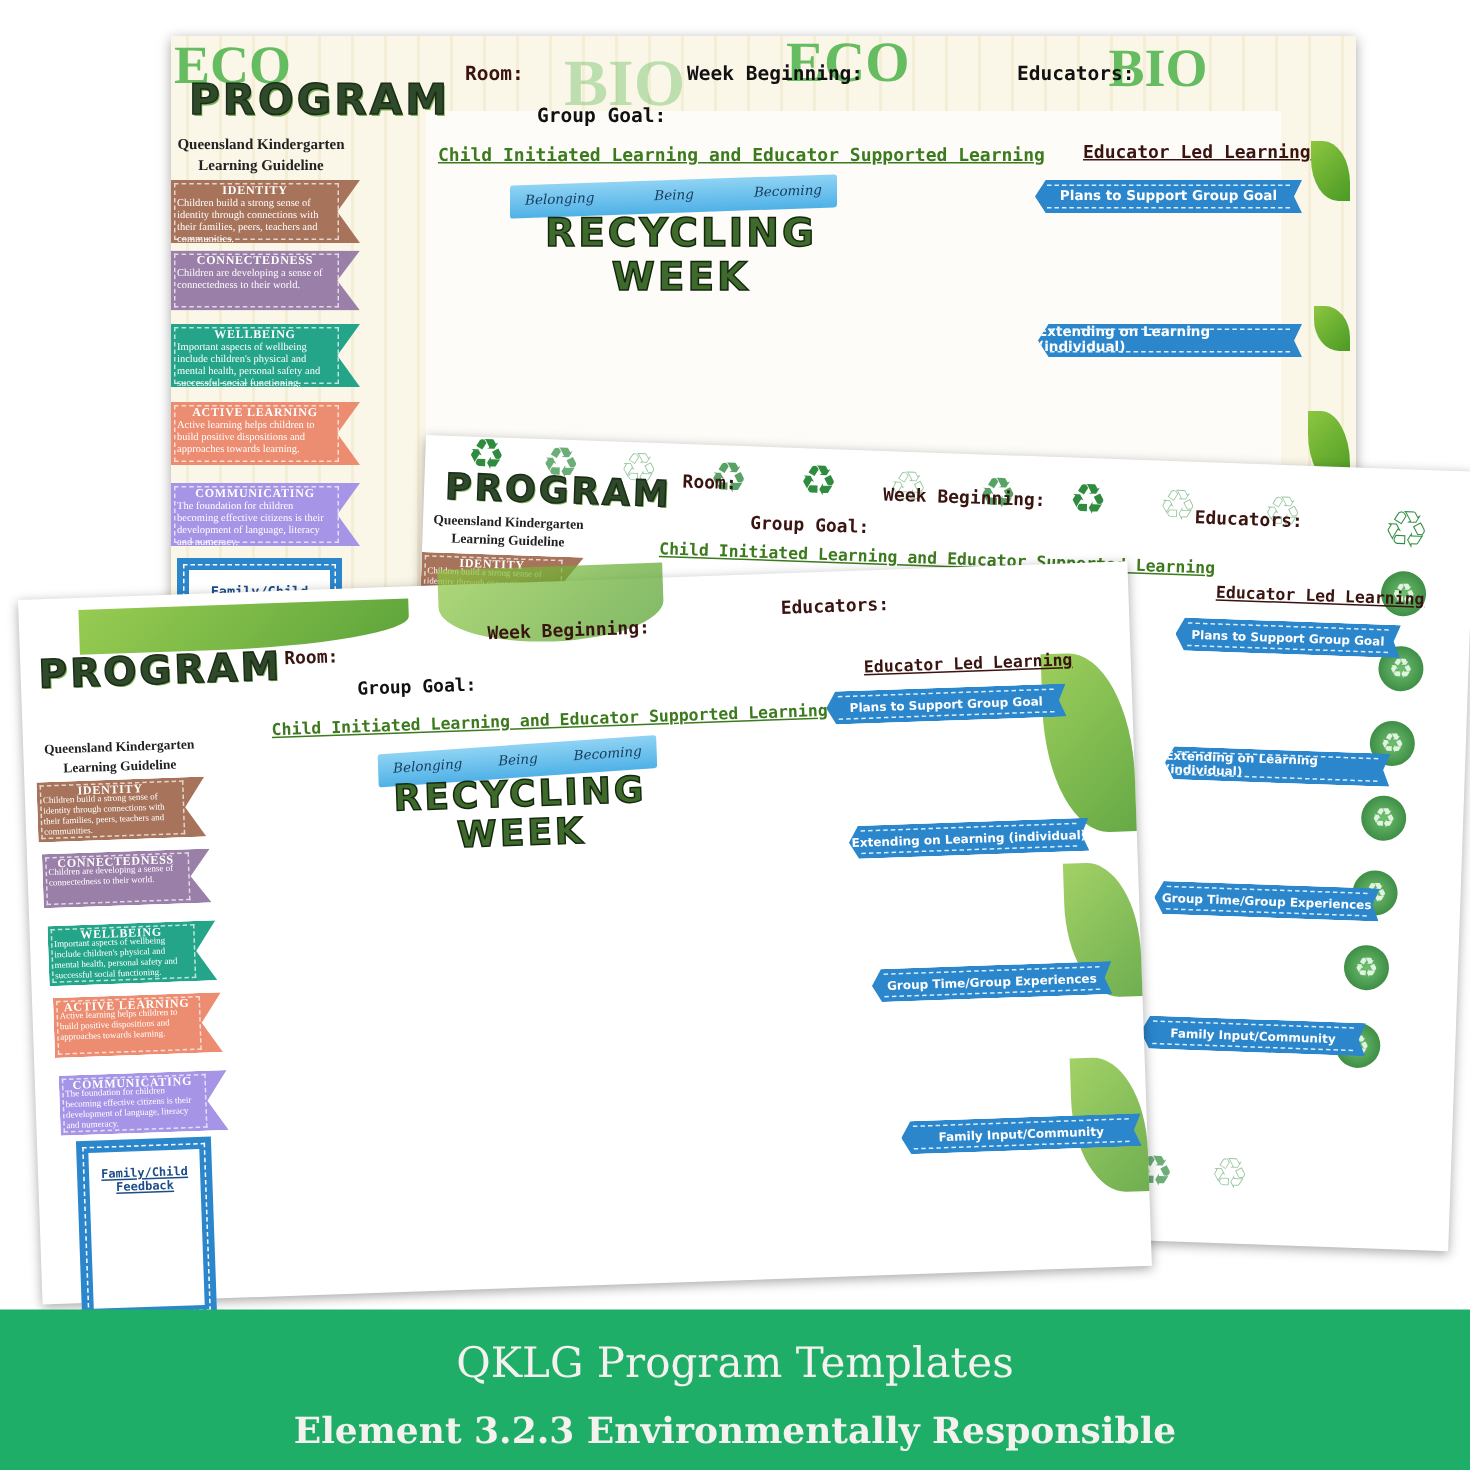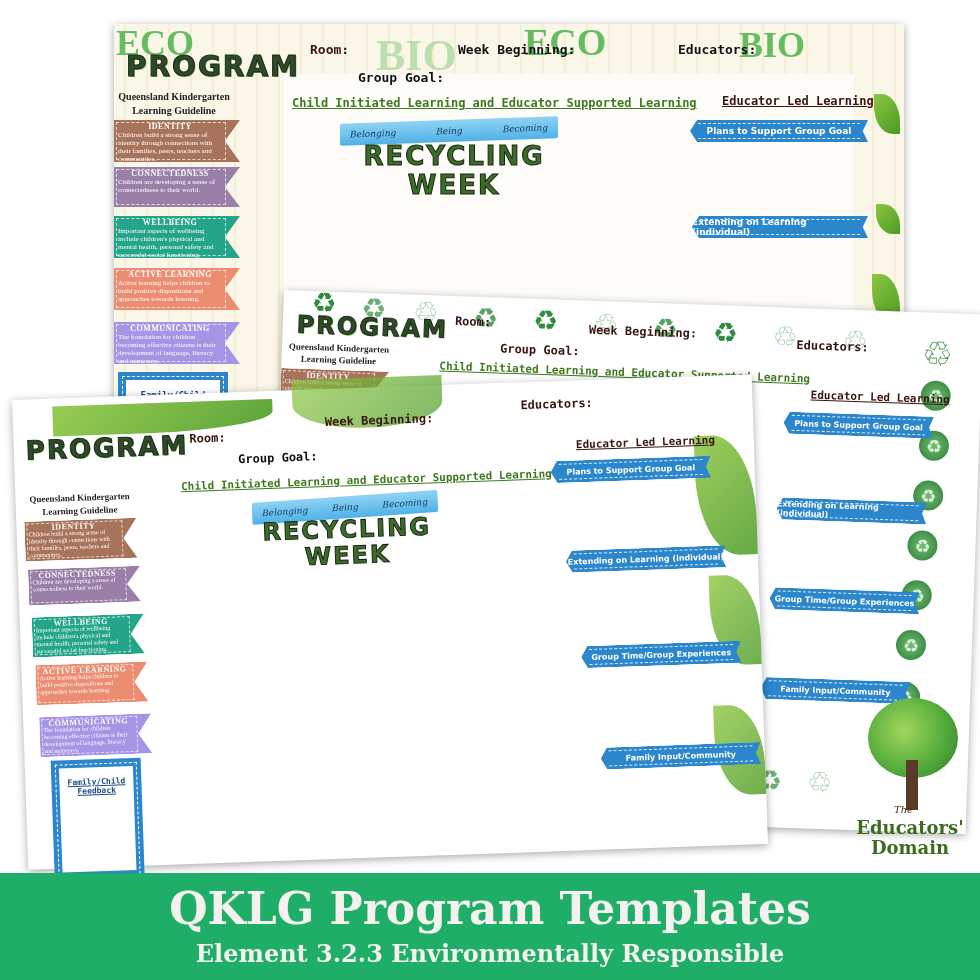--- a/index.html
+++ b/index.html
@@ -29,21 +29,21 @@
 .recycle-title{position:absolute;font-family:"DejaVu Sans",sans-serif;font-weight:bold;color:#3e6a2b;-webkit-text-stroke:1px #14260f;text-align:center;letter-spacing:2px;line-height:1.1}
 .ribbon{position:absolute;height:22px;background:#2b86cc;color:#fff;font-family:"DejaVu Sans",sans-serif;font-weight:bold;font-size:9px;display:flex;align-items:center;justify-content:center;clip-path:polygon(4% 0,100% 0,97% 50%,100% 100%,4% 100%,0 50%)}
 .ribbon::after{content:"";position:absolute;inset:3px 8px;border-top:1px dashed #d9eefc;border-bottom:1px dashed #d9eefc}
 .feedback{position:absolute;border:8px solid #2b86cc;background:#fff;outline:1px dashed #fff;outline-offset:-5px}
 .feedback .ft{position:absolute;top:10px;left:0;right:0;text-align:center;font-family:"DejaVu Sans Mono",monospace;font-weight:bold;font-size:9px;color:#1d4d88;text-decoration:underline}
 .leaf{position:absolute;background:linear-gradient(135deg,#8cc63f,#4b9a25);border-radius:0 70% 0 70%}
 .eco-word{position:absolute;font-family:"Liberation Serif",serif;font-weight:bold;color:#4db34a;opacity:.85}
 .rec{position:absolute;color:#2f8c3f;font-size:28px;line-height:1;font-family:"DejaVu Sans",sans-serif}
 .rec-c{position:absolute;width:30px;height:30px;border-radius:50%;background:radial-gradient(circle,#6fbf6f,#2b7a36);color:#dff3df;font-size:18px;display:flex;align-items:center;justify-content:center;font-family:"DejaVu Sans",sans-serif}
 .footer{position:absolute;left:0;top:873px;width:980px;height:107px;background:#1fae68;text-align:center;color:#f5f1ee}
-.footer .t1{font-family:"DejaVu Serif",serif;font-weight:bold;font-size:44px;line-height:60px;margin-top:6px}
+.footer .t1{font-family:"DejaVu Serif",serif;font-weight:normal;font-size:28px;line-height:60px;margin-top:6px}
 .footer .t2{font-family:"DejaVu Serif",serif;font-weight:bold;font-size:24px;line-height:30px}
 .logo{position:absolute;left:840px;top:690px;width:140px;height:175px;text-align:center}
 .tree-crown{position:absolute;left:28px;top:8px;width:90px;height:80px;border-radius:50%;background:radial-gradient(circle at 40% 40%,#9fd85b,#4fa83a 60%,#2f7d2b)}
 .tree-trunk{position:absolute;left:66px;top:70px;width:12px;height:50px;background:#5b3a28}
 .logo-the{position:absolute;left:54px;top:114px;font-family:"DejaVu Serif",serif;font-style:italic;font-size:10px;color:#4a2a18}
 .logo-name{position:absolute;left:0;top:128px;width:140px;font-family:"DejaVu Serif",serif;font-weight:bold;font-size:18px;line-height:20px;color:#3c6b21}
 </style>
 </head>
 <body>
 
@@ -206,27 +206,18 @@
       <div>RECYCLING</div>
       <div>WEEK</div>
     </div>
     <div class="underline-title brown-ul" style="left:562px;top:58px;font-size:11px">Educator Led Learning</div>
     <div class="ribbon" style="left:536px;top:80px;width:160px;font-size:8px">Plans to Support Group Goal</div>
     <div class="ribbon" style="left:548px;top:170px;width:160px;font-size:8px">Extending on Learning  (individual)</div>
     <div class="ribbon" style="left:560px;top:266px;width:160px;font-size:8px">Group Time/Group Experiences</div>
     <div class="ribbon" style="left:576px;top:368px;width:160px;font-size:8px">Family Input/Community</div>
   </div>
 
-  <div class="logo">
-    <div class="tree-crown"></div>
-    <div class="tree-trunk"></div>
-    <div class="logo-the">The</div>
-    <div class="logo-name">
-      <div>Educators'</div>
-      <div>Domain</div>
-    </div>
-  </div>
 
   <div class="footer">
     <div class="t1">QKLG Program Templates</div>
     <div class="t2">Element 3.2.3 Environmentally Responsible</div>
   </div>
 </div>
 
 </body></html>

